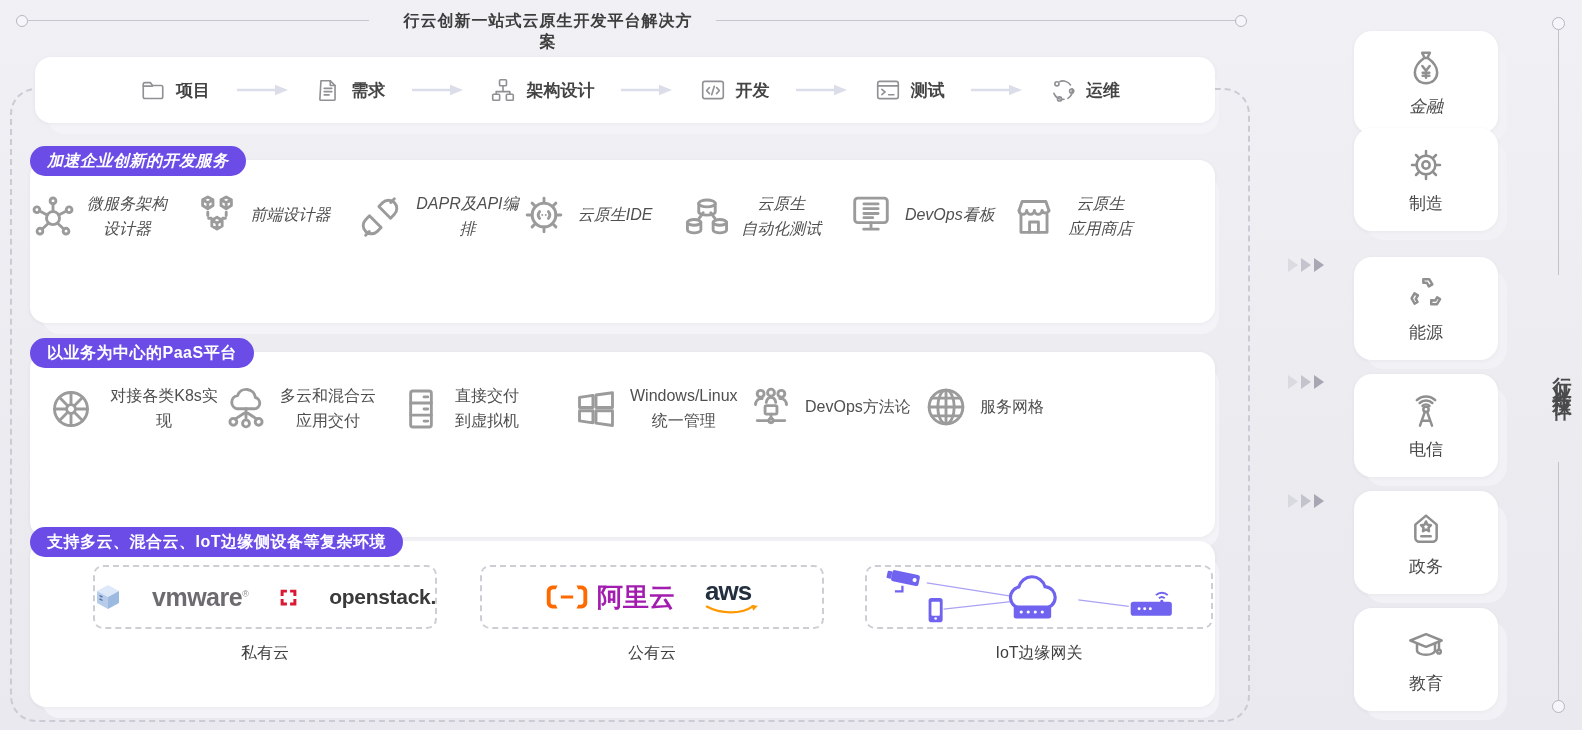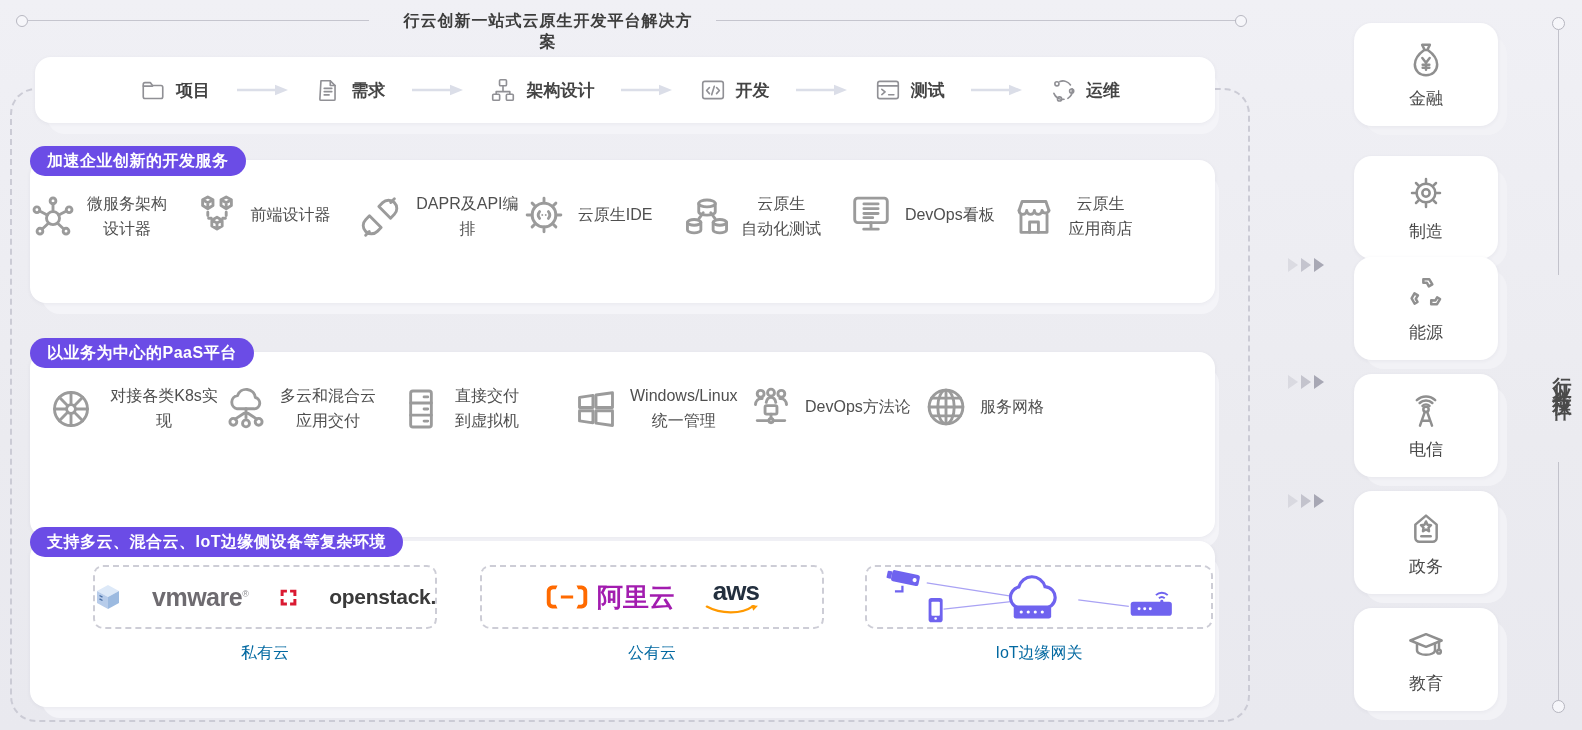--- a/index.html
+++ b/index.html
@@ -28,47 +28,47 @@
   
   .workflow{left:35px;top:57px;width:1180px;height:66px;}
   .wf-row{display:flex;align-items:center;justify-content:space-between;height:100%;padding:0 95px 0 105px;}
   .wf-step{display:flex;align-items:center;gap:10px;}
   .wf-icon svg{width:26px;height:26px;display:block;color:#909095;}
   .wf-label{font-size:17px;font-weight:600;color:#444;}
   .wf-arrow svg{display:block;}
 
   
   .sec{left:30px;width:1185px;}
-  #section-0{top:160px;height:143px;}
+  #section-0{top:160px;height:163px;font-style:italic;}
   #section-1{top:352px;height:185px;}
   #section-env{top:541px;height:166px;}
   .badge{position:absolute;top:-14px;left:0;height:30px;line-height:30px;padding:0 17px;
          background:#6B4CE6;color:#fff;font-size:16px;font-weight:bold;border-radius:15px;letter-spacing:.5px;}
   .items{display:flex;align-items:flex-start;height:100%;box-sizing:border-box;padding:32px 40px 4px 0;}
   #items-1{padding:32px 117px 4px 18px;}
   .item{flex:1;display:flex;flex-direction:row;align-items:center;gap:11px;}
   .item-icon svg{width:46px;height:46px;display:block;color:#9B9B9B;}
   .item-label{font-size:16px;color:#4F4F4F;text-align:center;line-height:1.55;}
 
   
   .env-box{position:absolute;top:24px;height:64px;box-sizing:border-box;border:2px dashed #CDCDD6;border-radius:10px;
            display:flex;align-items:center;justify-content:center;gap:30px;}
   #env-box-0{left:63px;width:344px;}
   #env-box-1{left:450px;width:344px;gap:30px;}
   #env-box-2{left:835px;width:348px;}
-  .env-label{position:absolute;top:102px;font-size:16px;color:#0369a1;text-align:center;}
+  .env-label{position:absolute;top:102px;font-size:16px;color:#404040;text-align:center;}
   #env-label-0{left:63px;width:344px;}
   #env-label-1{left:450px;width:344px;}
   #env-label-2{left:835px;width:348px;}
   .vmware-text{font-size:25px;font-weight:700;color:#6E6B70;letter-spacing:-.5px;}
   .vmware-text sup{font-size:9px;font-weight:400;color:#8A8A8E;}
   .openstack-text{font-size:21px;font-weight:800;color:#3A3A3A;letter-spacing:-.3px;}
   .aliyun{display:flex;align-items:center;gap:8px;}
   .aliyun-text{font-size:26px;font-weight:600;color:#a21caf;}
-  .aws{display:flex;flex-direction:column;align-items:flex-end;line-height:1;gap:1px;}
+  .aws{display:flex;flex-direction:column;align-items:flex-start;line-height:1;gap:1px;}
   .aws-text{font-size:26px;font-weight:800;color:#232F3E;letter-spacing:-1px;}
   .logo-icon svg{display:block;}
 
   
   .fwd{position:absolute;left:1288px;display:flex;gap:3px;}
   .fwd i{width:0;height:0;border-style:solid;border-width:7px 0 7px 10px;
          border-color:transparent transparent transparent #9B9BA9;}
   .fwd i.f1{opacity:.22;} .fwd i.f2{opacity:.5;} .fwd i.f3{opacity:.85;}
 
   
@@ -483,31 +483,31 @@
       <i class="f2"></i>
       <i class="f3"></i>
     </div>
   <div class="fwd" style="top:494px">
       <i class="f1"></i>
       <i class="f2"></i>
       <i class="f3"></i>
     </div>
 
   <div id="sidebar">
-      <div class="side-card" style="top: 23px;">
+      <div class="side-card" style="top: 31px; font-style: italic;">
         <span class="side-icon">
           <svg viewBox="0 0 24 24" fill="none" stroke="currentColor" stroke-width="1.5" stroke-linecap="round" stroke-linejoin="round">
             <path d="M9.7 2.9h4.6L12.8 6h-1.6z"></path>
             <path d="M10.9 6C7.6 8.4 5.3 11.4 5.3 14.7c0 4 3 6.4 6.7 6.4s6.7-2.4 6.7-6.4c0-3.3-2.3-6.3-5.6-8.7"></path>
             <path d="m9.8 10.8 2.2 2.8 2.2-2.8M12 13.6v4.2M10 14.9h4M10 16.7h4"></path>
           </svg>
         </span>
         <div class="side-label">金融</div>
       </div>
-      <div class="side-card" style="top: 156px;">
+      <div class="side-card" style="top: 128px;">
         <span class="side-icon">
           <svg viewBox="0 0 24 24" fill="none" stroke="currentColor" stroke-width="1.5" stroke-linecap="round" stroke-linejoin="round">
             <circle cx="12" cy="12" r="5.6"></circle>
             <circle cx="12" cy="12" r="2.2"></circle>
             <path d="M12 6.4V3.6M12 20.4v-2.8M17.6 12h2.8M3.6 12h2.8M16 8l2-2M6 18l2-2M16 16l2 2M6 6l2 2"></path>
           </svg>
         </span>
         <div class="side-label">制造</div>
       </div>
       <div class="side-card" style="top: 257px;">

